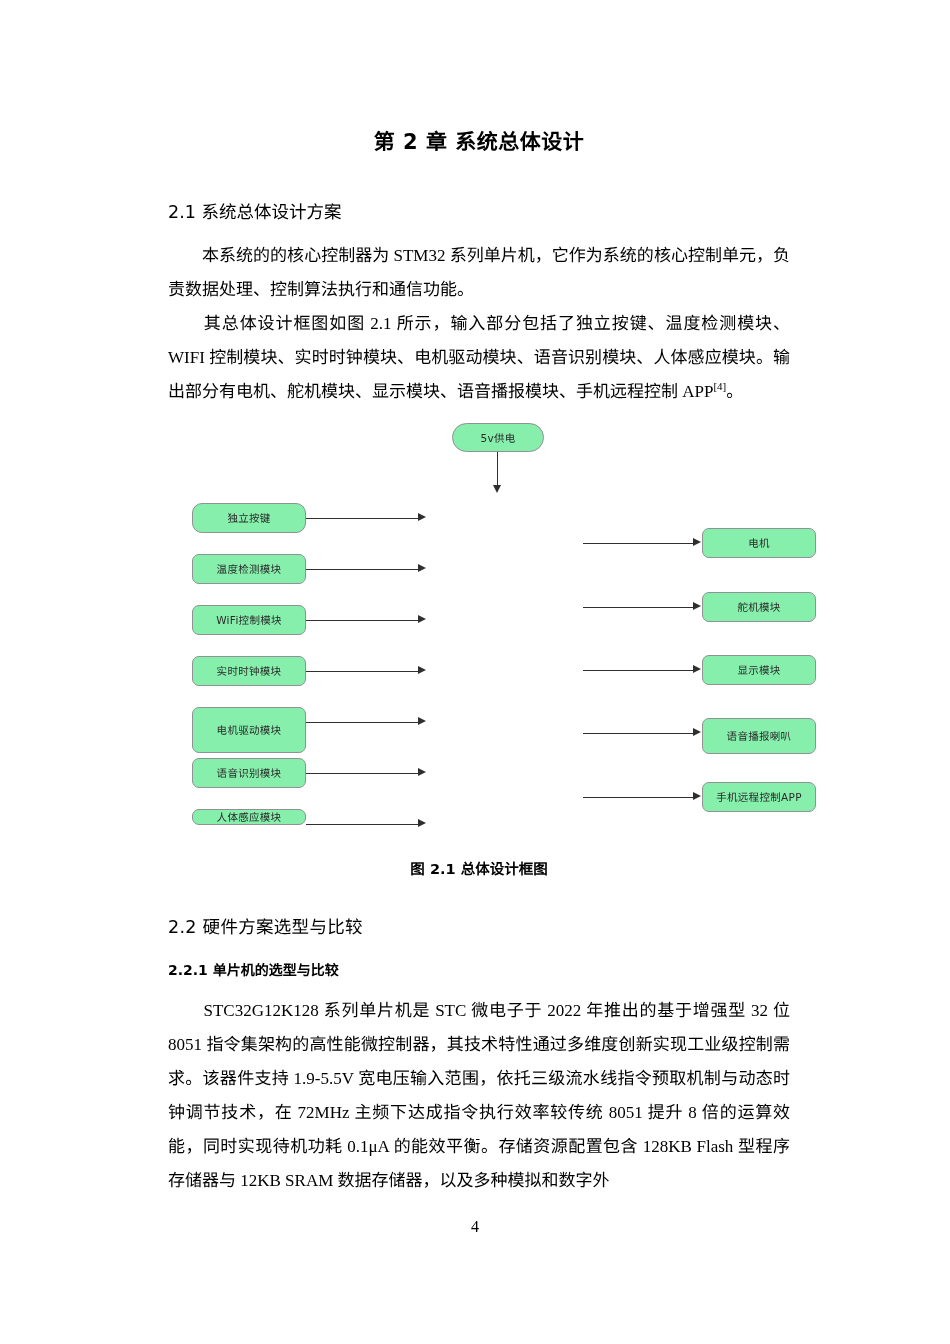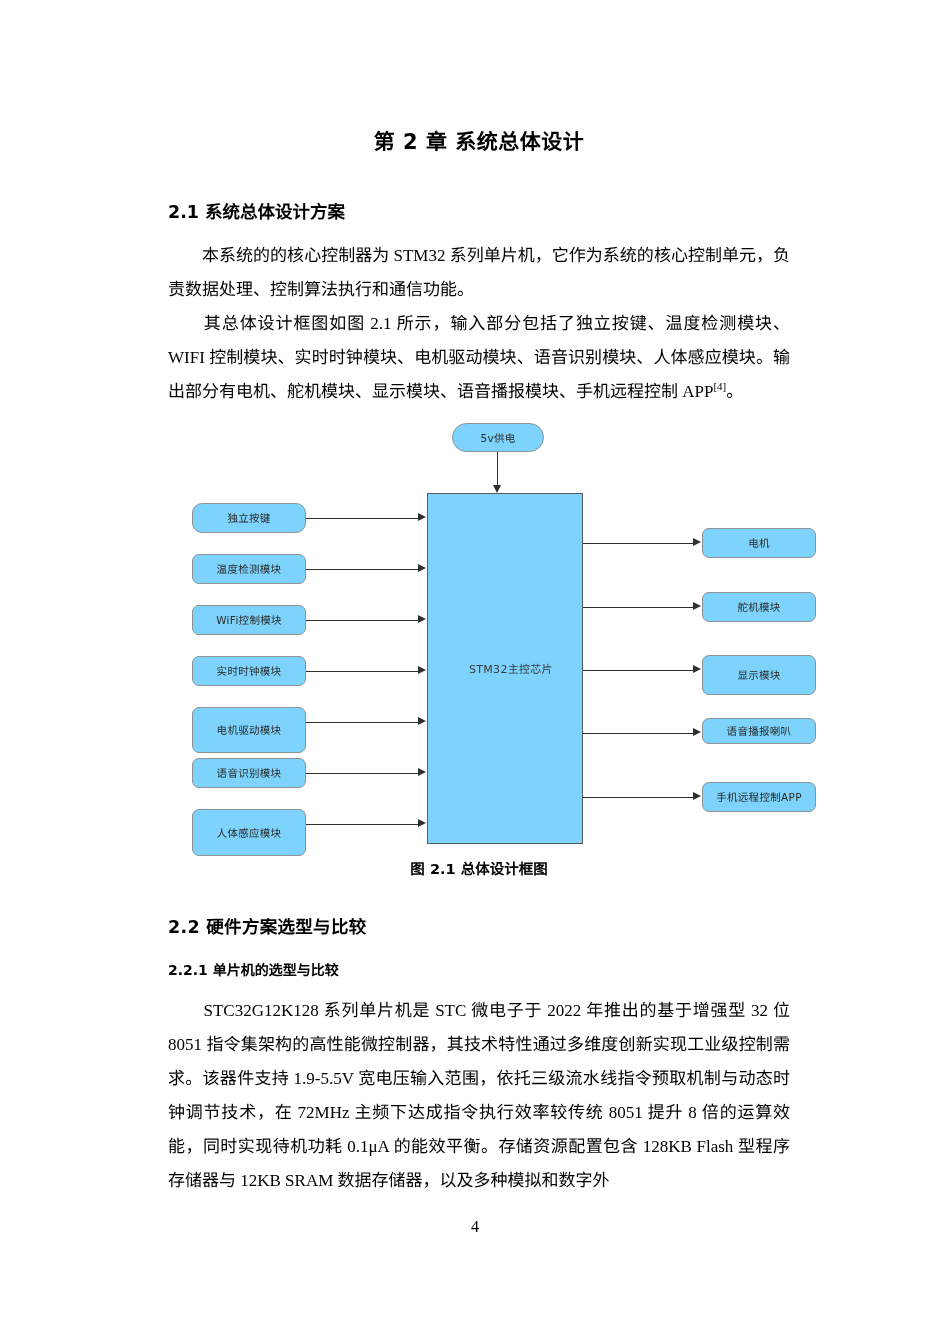--- a/index.html
+++ b/index.html
@@ -35,21 +35,21 @@
     font-family: "DejaVu Sans", "Liberation Sans", sans-serif;
     font-weight: bold;
     font-size: 21px;
     letter-spacing: 0.5px;
     margin: 8px;
     padding-top: 122px;
     line-height: 1.2;
   }
   .h2 {
     font-family: "DejaVu Sans", "Liberation Sans", sans-serif;
-    font-weight: bold;
+    font-weight: normal;
     font-size: 17.5px;
     margin: 0;
     padding-top: 38px;
     line-height: 1.3;
   }
   .h2.spaced {
     letter-spacing: 0.3px;
   }
   .h3 {
     font-family: "DejaVu Sans", "Liberation Sans", sans-serif;
@@ -90,21 +90,21 @@
     font-weight: bold;
     font-size: 14.5px;
     margin: 0;
     padding-top: 4px;
   }
   .node {
     position: absolute;
     box-sizing: border-box;
     border: 1px solid #8f9194;
     border-radius: 7px;
-    background: #7dd3fc;
+    background: #86efac;
     font-family: "DejaVu Sans", "Liberation Sans", sans-serif;
     font-size: 10.5px;
     color: #2a2a2a;
     display: flex;
     align-items: center;
     justify-content: center;
     text-align: center;
     letter-spacing: 0.3px;
   }
   .node.pill { border-radius: 16px; }
@@ -171,23 +171,20 @@
 
     <div class="figure">
 
       <div class="node pill" style="left:284px; top:0px; width:92px; height:29px;">
         <span>5v供电</span>
       </div>
 
       <div class="line vline" style="left:329px; top:29px; height:35px;"></div>
       <div class="arrow-d" style="left:325px; top:62px;"></div>
 
-      <div class="node mcu" style="left:259px; top:70px; width:156px; height:351px;">
-        <span>STM32主控芯片</span>
-      </div>
 
       <div class="node" style="left:24px; top:80px; width:114px; height:30px;border-radius:10px;">
         <span>独立按键</span>
       </div>
       <div class="line hline" style="left:138px; top:95px; width:113px;"></div>
       <div class="arrow-r" style="left:250px; top:90.5px;"></div>
 
       <div class="node" style="left:24px; top:131px; width:114px; height:30px;">
         <span>温度检测模块</span>
       </div>
@@ -211,45 +208,45 @@
       </div>
       <div class="line hline" style="left:138px; top:299px; width:113px;"></div>
       <div class="arrow-r" style="left:250px; top:294.5px;"></div>
 
       <div class="node" style="left:24px; top:335px; width:114px; height:30px;">
         <span>语音识别模块</span>
       </div>
       <div class="line hline" style="left:138px; top:350px; width:113px;"></div>
       <div class="arrow-r" style="left:250px; top:345.5px;"></div>
 
-      <div class="node" style="left:24px; top:386px; width:114px; height:47px;">
+      <div class="node" style="left:24px; top:386px; width:114px; height:16px;">
         <span>人体感应模块</span>
       </div>
       <div class="line hline" style="left:138px; top:401px; width:113px;"></div>
       <div class="arrow-r" style="left:250px; top:396.5px;"></div>
 
       <div class="node" style="left:534px; top:105px; width:114px; height:30px;">
         <span>电机</span>
       </div>
       <div class="line hline" style="left:415px; top:120px; width:111px;"></div>
       <div class="arrow-r" style="left:525px; top:115.5px;"></div>
 
       <div class="node" style="left:534px; top:169px; width:114px; height:30px;">
         <span>舵机模块</span>
       </div>
       <div class="line hline" style="left:415px; top:184px; width:111px;"></div>
       <div class="arrow-r" style="left:525px; top:179.5px;"></div>
 
-      <div class="node" style="left:534px; top:232px; width:114px; height:40px;">
+      <div class="node" style="left:534px; top:232px; width:114px; height:30px;">
         <span>显示模块</span>
       </div>
       <div class="line hline" style="left:415px; top:247px; width:111px;"></div>
       <div class="arrow-r" style="left:525px; top:242.5px;"></div>
 
-      <div class="node" style="left:534px; top:295px; width:114px; height:26px;">
+      <div class="node" style="left:534px; top:295px; width:114px; height:36px;">
         <span>语音播报喇叭</span>
       </div>
       <div class="line hline" style="left:415px; top:310px; width:111px;"></div>
       <div class="arrow-r" style="left:525px; top:305.5px;"></div>
 
       <div class="node" style="left:534px; top:359px; width:114px; height:30px;">
         <span>手机远程控制APP</span>
       </div>
       <div class="line hline" style="left:415px; top:374px; width:111px;"></div>
       <div class="arrow-r" style="left:525px; top:369.5px;"></div>

